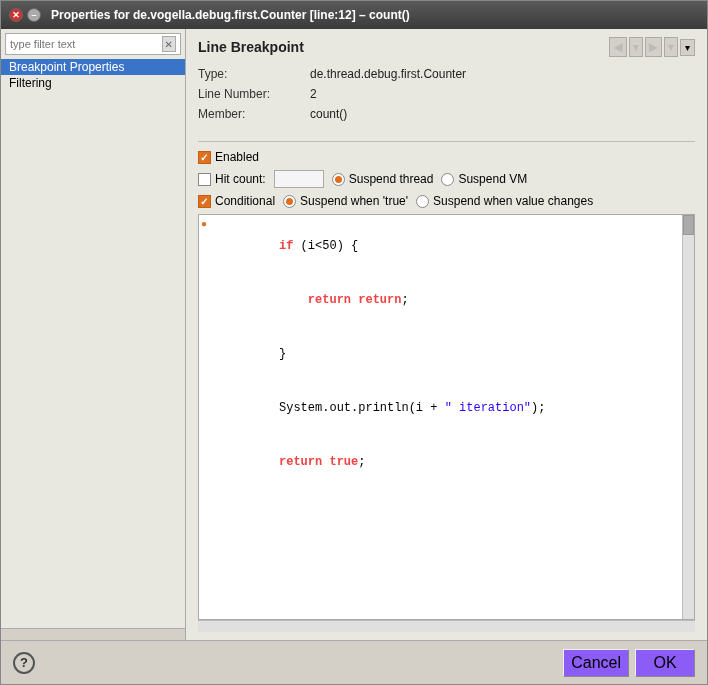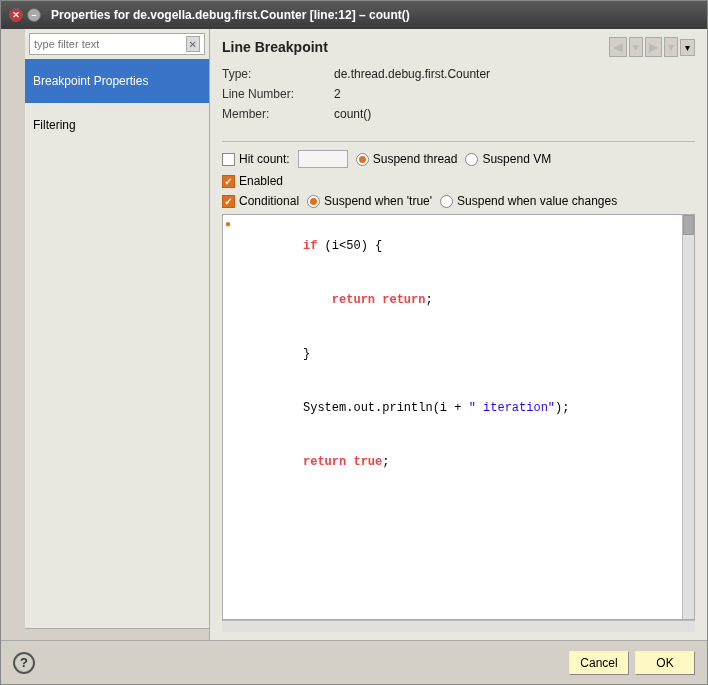--- a/index.html
+++ b/index.html
@@ -47,21 +47,20 @@
       justify-content: center;
       font-size: 9px;
       cursor: pointer;
     }
     .titlebar-btn.close { background: #cc3333; color: #fff; }
     .titlebar-btn.min { background: #aaa; color: #fff; }
     .main-content {
       display: flex;
       flex: 1;
       overflow: hidden;
-      margin-left: 24px;
     }
     .sidebar {
       width: 185px;
       background: #e8e8e0;
       border-right: 1px solid #aaa;
       display: flex;
       flex-direction: column;
     }
     .filter-box {
       margin: 4px;
@@ -87,21 +86,21 @@
       background: #ddd;
       border: 1px solid #aaa;
       padding: 0 2px;
       height: 16px;
       line-height: 16px;
     }
     .sidebar-items {
       flex: 1;
     }
     .sidebar-item {
-      padding: 15px 8px;
+      padding: 1px 8px;
       cursor: pointer;
       font-size: 12px;
     }
     .sidebar-item.selected {
       background: #3a74c8;
       color: white;
     }
     .right-panel {
       flex: 1;
       background: #e8e8e0;
@@ -318,25 +317,25 @@
       font-weight: bold;
       color: #333;
       cursor: pointer;
     }
     .footer-right {
       display: flex;
       gap: 6px;
     }
     .footer-btn {
       padding: 4px 7px;
-      background: #fef9c3;
+      background: #8b5cf6;
       border: 1px solid #888;
       border-top-color: #eee;
       border-left-color: #eee;
-      font-size: 12px;
+      font-size: 16px;
       cursor: pointer;
       min-width: 60px;
     }
     .sidebar-bottom-scroll {
       height: 12px;
       background: #d4d0c8;
       border-top: 1px solid #aaa;
     }
   </style>
 </head>
@@ -389,38 +388,38 @@
         <span class="prop-label">Line Number:</span>
         <span class="prop-value">2</span>
         <span class="prop-label">Member:</span>
         <span class="prop-value">count()</span>
       </div>
 
       <div class="separator"></div>
 
       <div class="options-row">
         <label class="checkbox-wrapper">
+          <div class="checkbox checked"></div>
+          <span>Enabled</span>
+        </label>
+      </div>
+
+      <div class="options-row">
+        <label class="checkbox-wrapper">
           <div class="checkbox"></div>
           <span>Hit count:</span>
         </label>
         <input class="hitcount-input" type="text" style="">
         <label class="radio-wrapper">
           <div class="radio selected"></div>
           <span>Suspend thread</span>
         </label>
         <label class="radio-wrapper">
           <div class="radio"></div>
           <span>Suspend VM</span>
-        </label>
-      </div>
-
-      <div class="options-row">
-        <label class="checkbox-wrapper">
-          <div class="checkbox checked"></div>
-          <span>Enabled</span>
         </label>
       </div>
 
       <div class="condition-row">
         <label class="checkbox-wrapper">
           <div class="checkbox checked"></div>
           <span>Conditional</span>
         </label>
         <label class="radio-wrapper">
           <div class="radio selected"></div>

